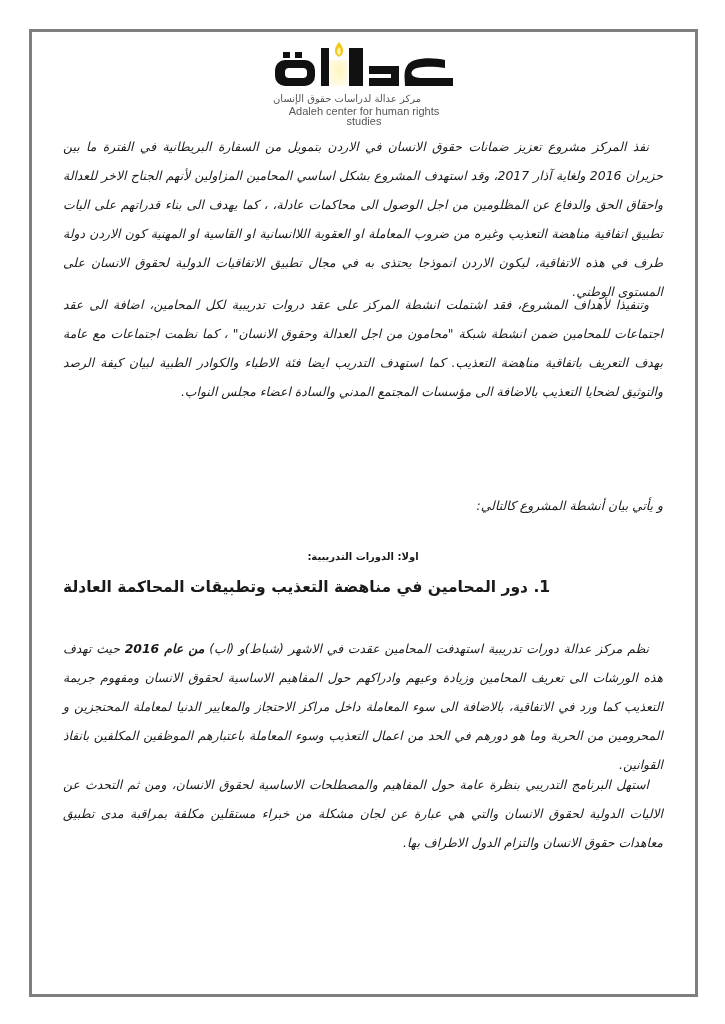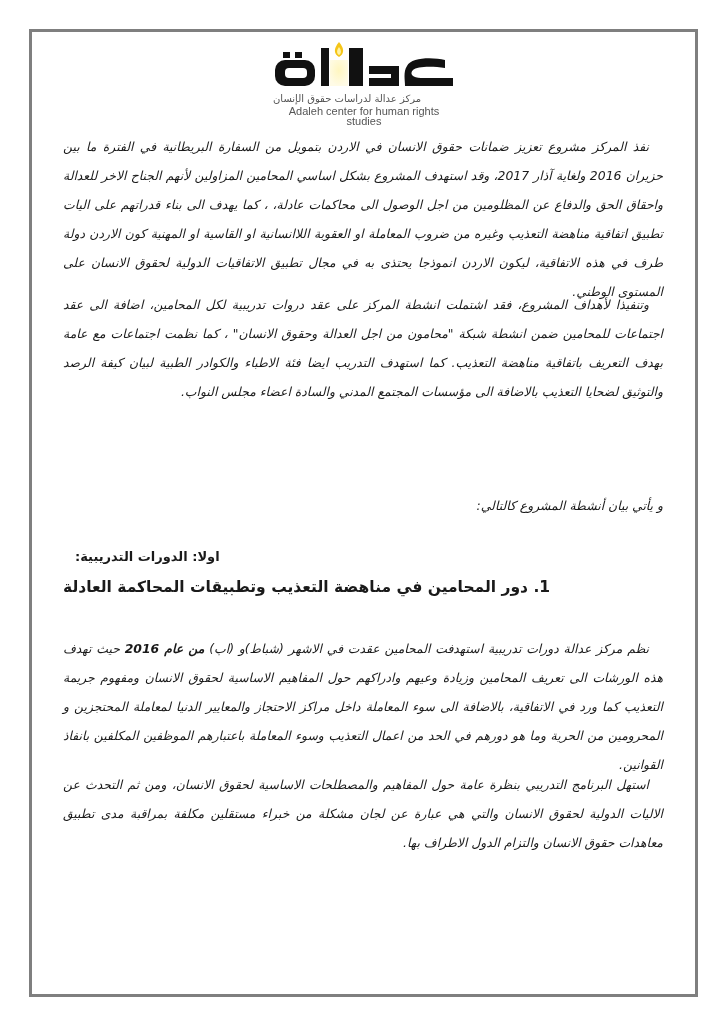--- a/index.html
+++ b/index.html
@@ -83,26 +83,26 @@
       text-align: justify;
       text-align-last: right;
       font-style: italic;
     }
     .p1 { top: 132px; }
     .p2 { top: 290px; }
     .p3 { top: 491px; text-indent: 0; }
     .h-sub {
       position: absolute;
       top: 545px;
-      left: 12px;
+      left: 0;
       width: 600px;
       font-weight: bold;
-      font-size: 13px;
+      font-size: 10px;
       line-height: 24px;
-      text-align: left;
+      text-align: center;
     }
     .h-main {
       position: absolute;
       top: 573px;
       left: 0;
       width: 600px;
       font-weight: bold;
       font-size: 15.5px;
       line-height: 28px;
       text-align: left;

